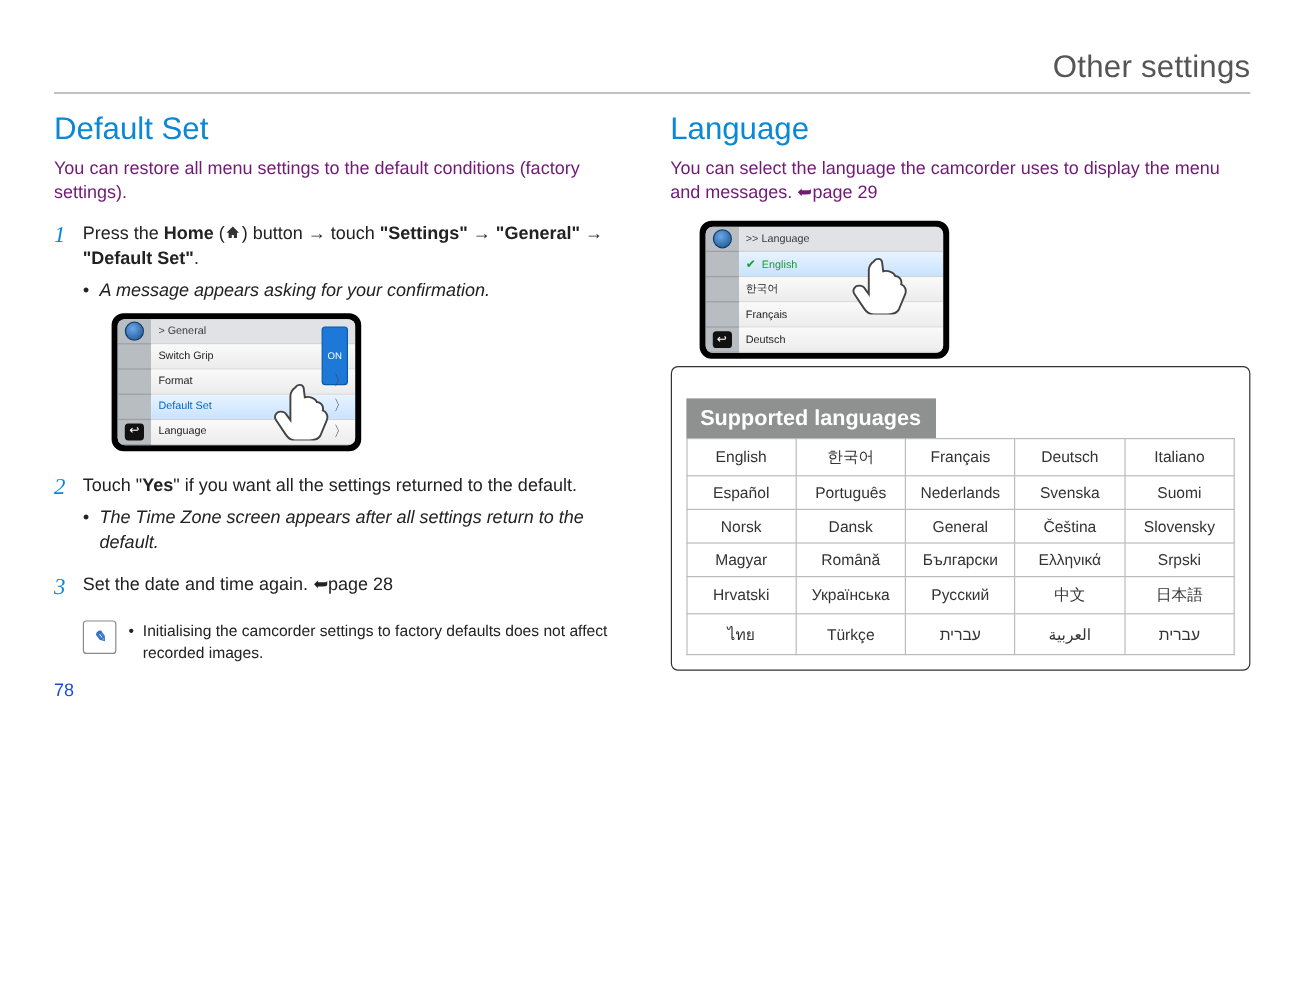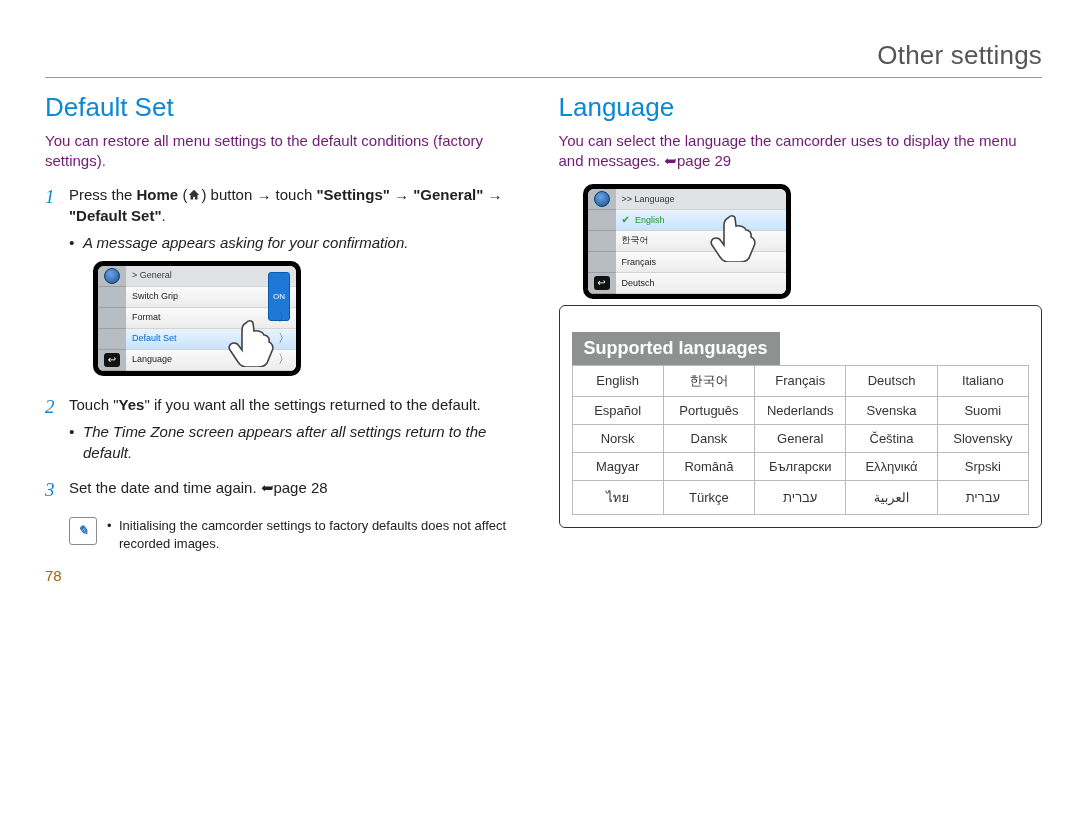--- a/index.html
+++ b/index.html
@@ -234,21 +234,21 @@
     color: #333;
     white-space: nowrap;
     overflow: hidden;
   }
 
   .page-num {
     position: absolute;
     left: 45px;
     bottom: 28px;
     font-size: 15px;
-    color: #a16207;
+    color: #1d4ed8;
   }
 
   .home-glyph {
     display:inline-block;
     width:14px;height:14px;
     vertical-align:-2px;
   }
 </style>
 </head>
 <body>
@@ -418,20 +418,27 @@
                 <td>Slovensky</td>
               </tr>
               <tr>
                 <td>Magyar</td>
                 <td>Română</td>
                 <td>Български</td>
                 <td>Ελληνικά</td>
                 <td>Srpski</td>
               </tr>
               <tr>
+                <td>Hrvatski</td>
+                <td>Українська</td>
+                <td>Русский</td>
+                <td>中文</td>
+                <td>日本語</td>
+              </tr>
+              <tr>
                 <td>ไทย</td>
                 <td>Türkçe</td>
                 <td>עברית</td>
                 <td>العربية</td>
                 <td>עברית</td>
               </tr>
             </tbody>
         </table>
       </div>
     </div>

